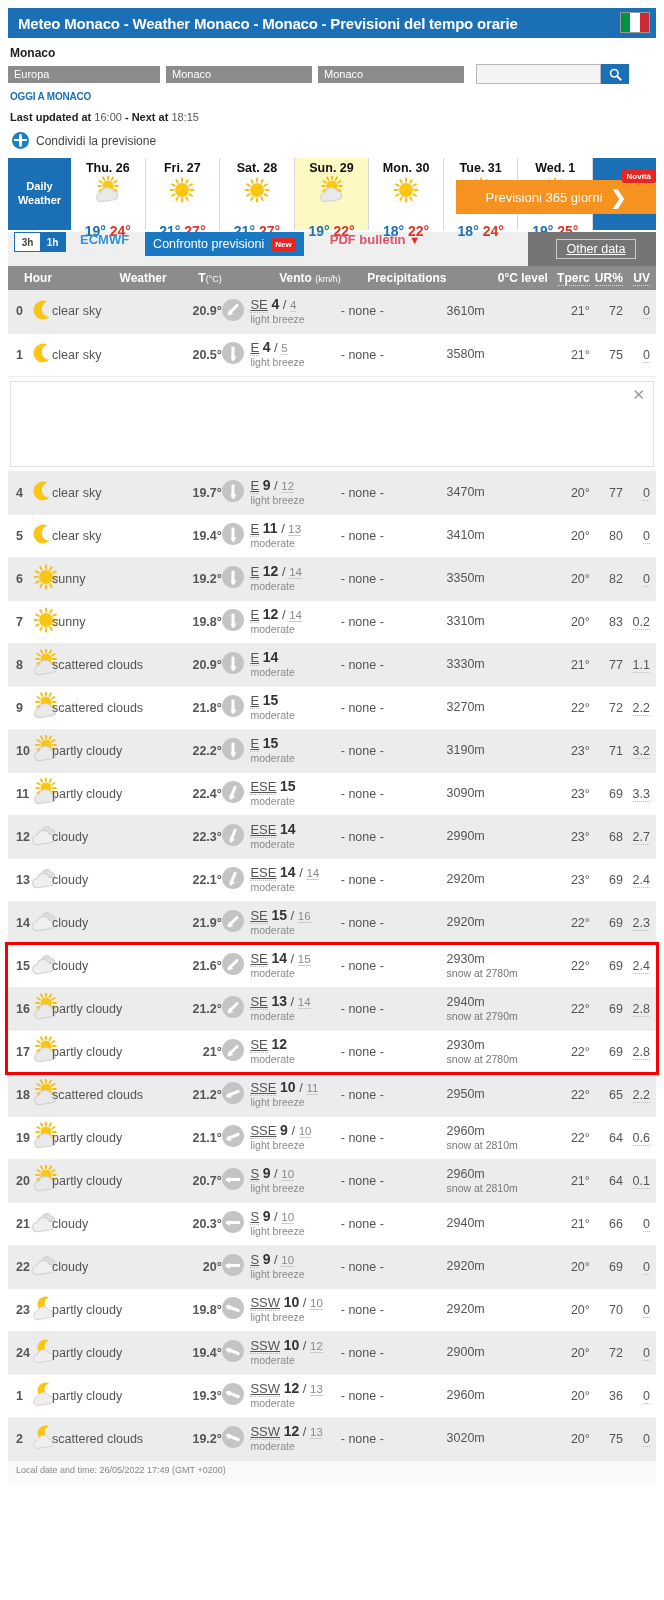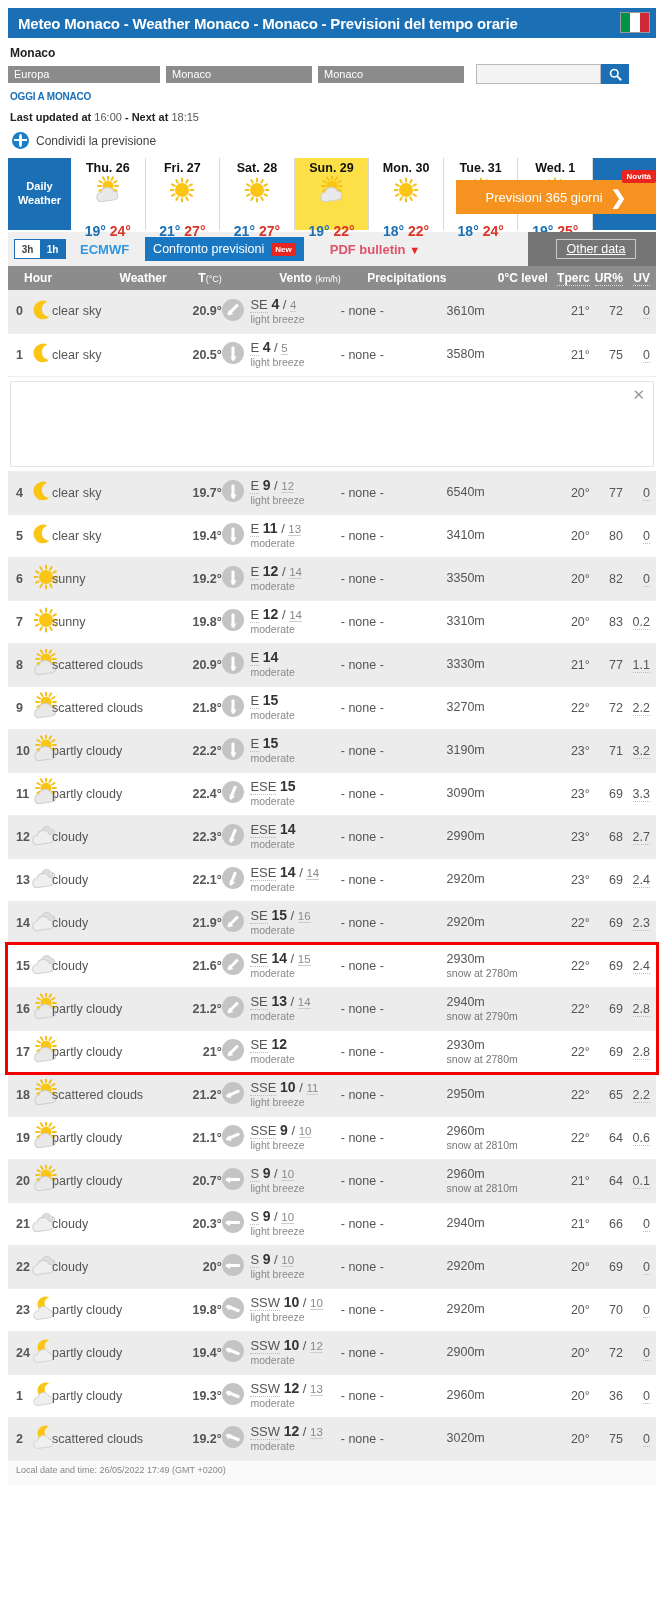--- a/index.html
+++ b/index.html
@@ -82,35 +82,35 @@
   .daystrip { display:flex; margin-top: 9px; height: 72px; background:#fff; }
   .daybox {
     width: 63px; background:#1a6fb5; color:#fff; font-size:11px; font-weight:bold;
     display:flex; flex-direction:column; align-items:center; justify-content:center;
     line-height:1.25; text-align:center;
   }
   .day {
     flex:1; border-right:1px solid #d8d8d8; display:flex; flex-direction:column;
     align-items:center; justify-content:flex-start; padding-top:3px; background:#fff;
   }
-  .day.sel { background:#fde047; }
+  .day.sel { background:#fef9c3; }
   .day .dname { font-size:12.5px; font-weight:bold; color:#111; }
   .day .temps { font-size:14px; margin-top:15px; }
   .day .tmin { color:#1a6fb5; font-weight:bold; }
   .day .tmax { color:#d8372a; font-weight:bold; }
   .untilbox {
     width: 63px; background:#1a6fb5; color:#fff; font-size:11px;
     display:flex; flex-direction:column; align-items:center; justify-content:center;
     line-height:1.3; text-align:center;
   }
 
   
   .toolbar {
     margin-top: 2px; background:#efefef; height: 34px; display:flex;
-    align-items:center; padding-left: 6px; gap: 0;
+    padding-left: 6px; gap: 0;
   }
   .toggle { display:flex; border:1px solid #1a6fb5; height:20px; margin-right:14px; }
   .toggle span { display:flex; align-items:center; justify-content:center;
     width:25px; font-size:10px; font-weight:bold; cursor:pointer; }
   .toggle .off { background:#fff; color:#444; }
   .toggle .on { background:#1a6fb5; color:#fff; }
   .ecmwf { color:#2f95dd; font-size:13px; font-weight:bold; margin-right:16px; cursor:pointer; }
   .confronto {
     background:#1a78c2; color:#fff; font-size:12.5px; height:24px; display:flex;
     align-items:center; gap:7px; padding:0 8px; cursor:pointer;
@@ -157,21 +157,21 @@
   td.level { color:#666; line-height:1.18; }
   td.level .snow { font-size:10.5px; color:#777; display:block; }
   td.tperc, td.ur, td.uv { text-align:right; color:#666; }
   td.uv { padding-right:6px; }
   td.uv .u { border-bottom:1px dotted #bbb; }
 
   .windcell { line-height:1.1; }
   .windcell .l1 { font-size:13px; color:#555; }
   .windcell .l1 b { font-size:14px; color:#333; }
   .windcell .l1 .g { font-size:11.5px; color:#8a8a8a; border-bottom:1px solid #ccc; }
-  .windcell .l1 .dirm { border-bottom:1px dotted #bbb; }
+  .windcell .l1 .dirm { border-bottom:1px dotted #bbb;text-decoration:underline; }
   .windcell .l2 { font-size:10.5px; color:#8a8a8a; margin-top:2px; }
 
   .arrowcircle { width:22px; height:22px; border-radius:50%; background:#c4c4c4;
     position:relative; display:inline-block; }
   .arrowcircle i {
     position:absolute; left:50%; top:50%; width:14px; height:3px; background:#fff;
     margin-left:-7px; margin-top:-1.5px; border-radius:1px;
   }
   .arrowcircle i:after {
     content:""; position:absolute; right:-1px; top:-2px; border-left:5px solid #fff;
@@ -527,21 +527,21 @@
     </td>
     <td class="c-wind">
       <div class="windcell">
         <div class="l1"><span class="dirm">E</span>
           <b>9</b> / <span class="g">12</span></div>
         <div class="l2">light breeze</div>
       </div>
     </td>
     <td class="prec c-prec">- none -</td>
     <td class="level c-level">
-      <span>6540m</span>
+      <span>3470m</span>
     </td>
     <td class="tperc c-tperc">20°</td>
     <td class="ur c-ur">77</td>
     <td class="uv c-uv"><span class="u">0</span></td>
           </tr>
           <tr class="odd">
     <td class="hour c-hour">5</td>
     <td class="c-icon"><svg width="32" height="28" viewBox="0 0 32 28">
                 <g transform="translate(4,4) scale(0.85)">
     <path d="M15.5 2 a11 11 0 1 0 2.5 17.6 a9 9 0 0 1 -2.5 -17.6 z" fill="#fbc515"></path>

